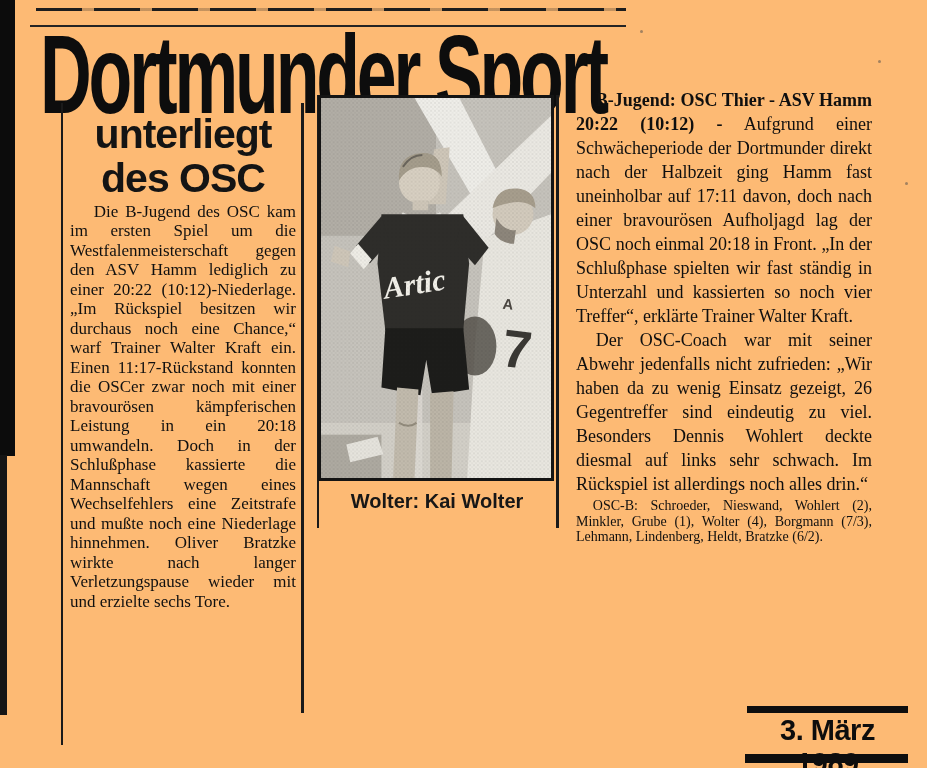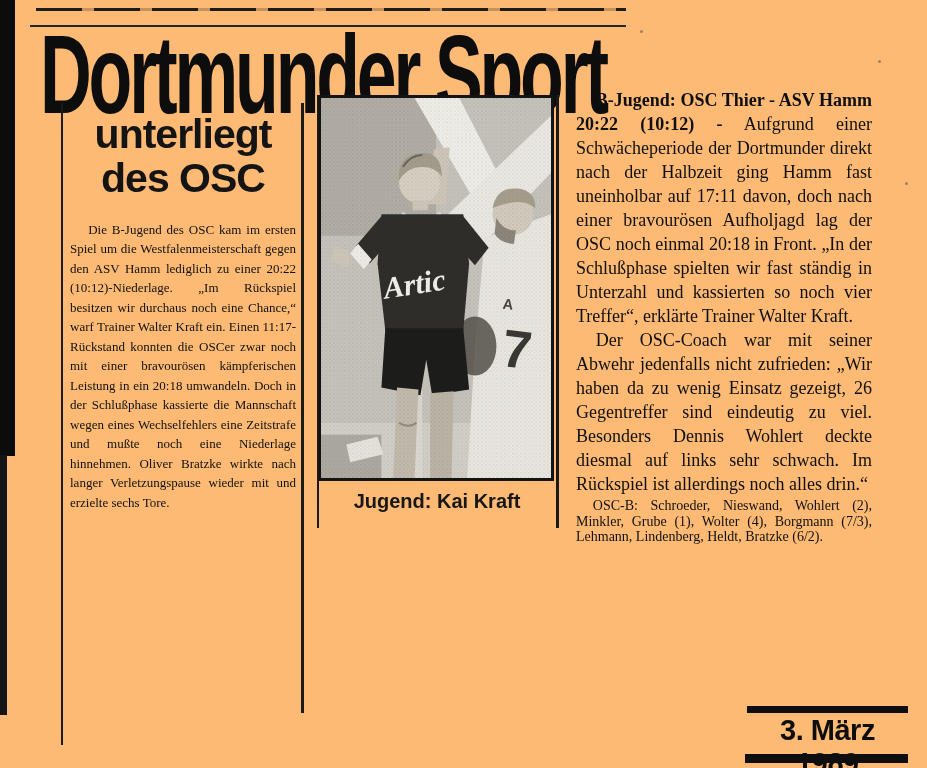--- a/index.html
+++ b/index.html
@@ -23,21 +23,21 @@
   
   .vrule{background:#1a1a1a;width:2px;}
   .lrule-left{left:61px;top:103px;height:642px;}
   .lrule-right{left:301px;top:103px;height:610px;width:3px;}
   .mrule-left{left:317px;top:95px;height:433px;}
   .mrule-right{left:556px;top:95px;height:433px;width:3px;}
   
   .left-col{left:70px;top:112px;width:226px;}
   .left-headline{font-family:"Liberation Sans",sans-serif;font-weight:600;
     font-size:41px;line-height:1.08;text-align:center;letter-spacing:-1px;color:#141414;}
-  .left-body{margin-top:19px;font-size:13px;line-height:19.5px;text-align:justify;
+  .left-body{margin-top:1px;font-size:17px;line-height:19.5px;text-align:justify;
     text-indent:1.4em;color:#101010;}
   .left-roster{margin-top:3px;font-family:"Liberation Sans",sans-serif;
     font-size:14.5px;line-height:16px;text-align:justify;text-indent:1.1em;color:#101010;}
   .left-roster b{font-weight:bold;}
   
   .photo-frame{left:318px;top:95px;width:236px;height:386px;
     border:3px solid #141414;box-sizing:border-box;background:#c9c6bf;}
   .photo-frame svg{display:block;width:100%;height:100%;}
   .photo-caption{left:318px;top:489px;width:238px;text-align:center;
     font-family:"Liberation Sans",sans-serif;font-weight:bold;font-size:20px;
@@ -142,21 +142,21 @@
         <polygon points="112,300 136,298 134,386 112,386" fill="#bcb5a7"></polygon>
         <path d="M80,330 q10,6 18,0" stroke="#938c7d" stroke-width="2" fill="none"></path>
       </g>
 
       <polygon points="26,352 58,344 64,362 30,370" fill="#e6e4dd"></polygon>
 
       <rect width="236" height="386" fill="url(#ht)"></rect>
     </svg>
   </div>
   <div class="abs photo-caption">
-    <div>Jugend: Kai Kraft</div>
+    <div>Wolter: Kai Wolter</div>
   </div>
 
   <div class="abs right-col">
     <p class="right-body"><span class="lead-bold">B-Jugend: OSC Thier - ASV Hamm 20:22 (10:12) -</span><span> Aufgrund einer Schwächeperiode der Dortmunder direkt nach der Halbzeit ging Hamm fast uneinholbar auf 17:11 davon, doch nach einer bravourösen Aufholjagd lag der OSC noch einmal 20:18 in Front. „In der Schlußphase spielten wir fast ständig in Unterzahl und kassierten so noch vier Treffer“, erklärte Trainer Walter Kraft.</span></p>
     <p class="right-body">Der OSC-Coach war mit seiner Abwehr jedenfalls nicht zufrieden: „Wir haben da zu wenig Einsatz gezeigt, 26 Gegentreffer sind eindeutig zu viel. Besonders Dennis Wohlert deckte diesmal auf links sehr schwach. Im Rückspiel ist allerdings noch alles drin.“</p>
     <p class="right-roster"><span>OSC-B:</span><span> Schroeder, Nieswand, Wohlert (2), Minkler, Grube (1), Wolter (4), Borgmann (7/3), Lehmann, Lindenberg, Heldt, Bratzke (6/2).</span></p>
   </div>
 
   <div class="abs date-rule-top"></div>
   <div class="abs date-text">3. März 1989</div>

